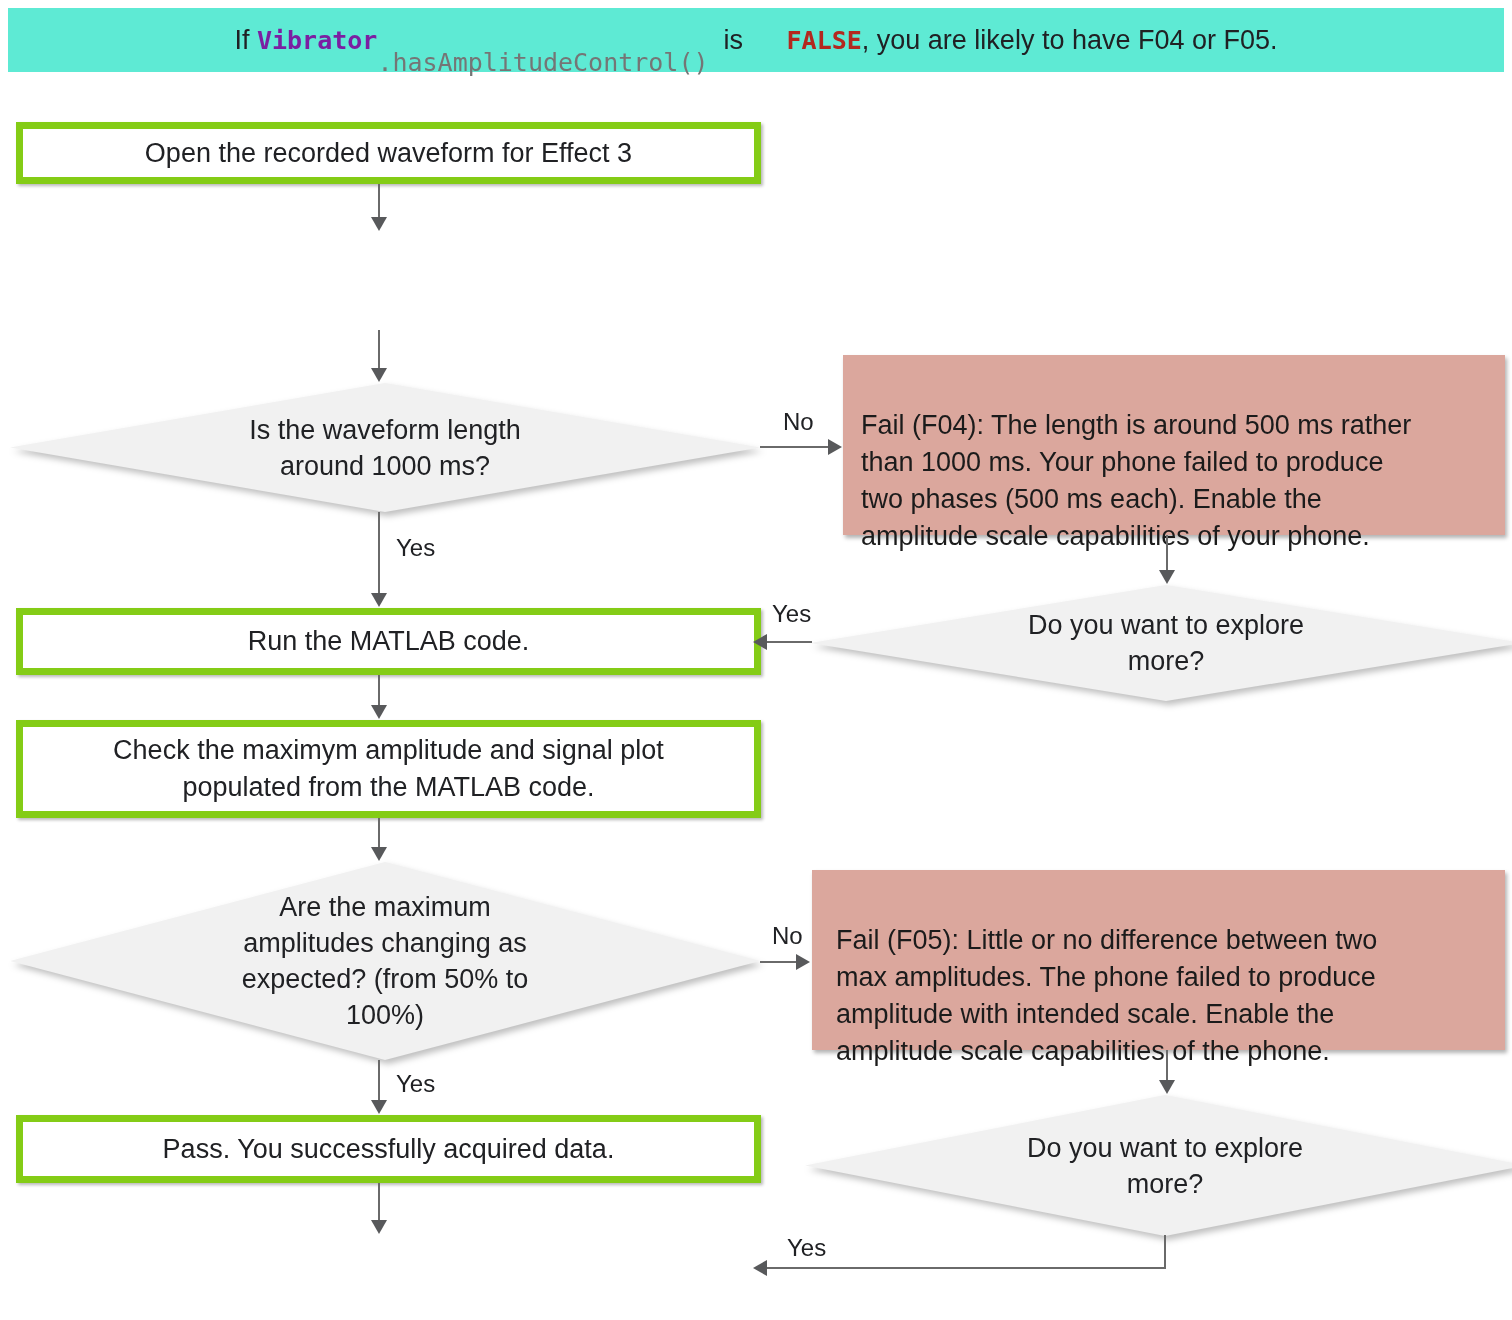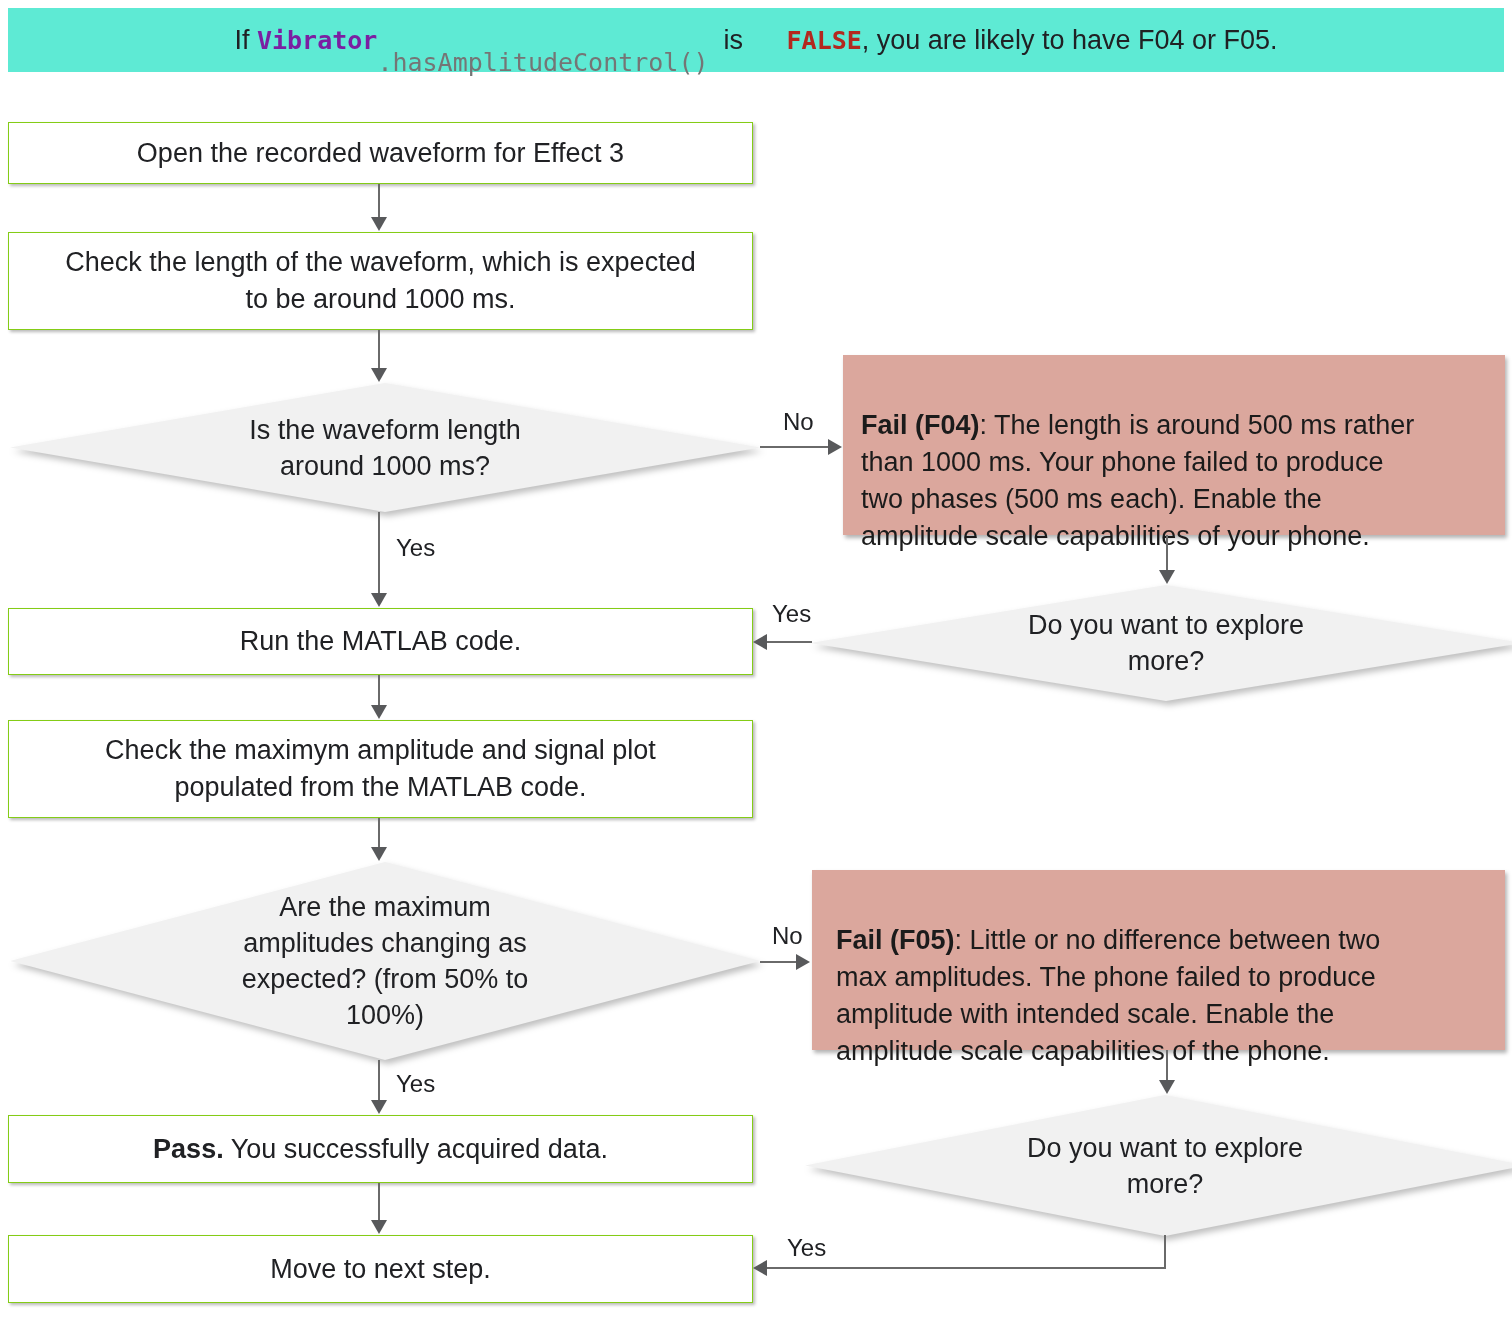--- a/index.html
+++ b/index.html
@@ -4,56 +4,52 @@
 <style>
   html,body{margin:0;padding:0;background:#ffffff;}
   .canvas{position:relative;width:1512px;height:1320px;background:#ffffff;overflow:hidden;
           font-family:"Liberation Sans","DejaVu Sans",sans-serif;color:#202124;}
   .banner{position:absolute;left:8px;top:8px;width:1496px;height:64px;background:#5eead4;
           display:flex;align-items:center;justify-content:center;font-size:27px;white-space:pre-wrap;}
   .mono{font-family:"DejaVu Sans Mono","Liberation Mono",monospace;font-size:25px;}
   .code-purple{color:#7b1fa2;font-weight:bold;}
   .code-gray{color:#757575;margin-top:44px;}
   .code-red{color:#b3281e;font-weight:bold;margin-left:36px;}
-  .box{position:absolute;background:#ffffff;border:1px solid #84cc16;box-shadow:2px 2px 3px rgba(0,0,0,0.28);
+  .box{position:absolute;background:#ffffff;border:7px solid #84cc16;box-shadow:2px 2px 3px rgba(0,0,0,0.28);
        display:flex;align-items:center;justify-content:center;text-align:center;
-       font-size:27px;line-height:37px;box-sizing:border-box;white-space:pre-wrap;}
+       font-size:27px;line-height:37px;box-sizing:border-box;white-space:pre-wrap;margin-left:8px;}
   .fail{position:absolute;background:#dba79d;box-shadow:2px 3px 4px rgba(0,0,0,0.30);
         font-size:27px;line-height:37px;padding:15px 18px;box-sizing:border-box;
         white-space:pre-line;color:#1b1b1b;}
   .diamond-wrap{position:absolute;filter:drop-shadow(3px 4px 3px rgba(0,0,0,0.25));}
   .diamond{width:100%;height:100%;background:#f1f1f1;clip-path:polygon(50% 0,100% 50%,50% 100%,0 50%);
            display:flex;align-items:center;justify-content:center;text-align:center;
            font-size:27px;line-height:36px;}
   .prelines{white-space:pre-line;display:inline-block;}
   .lbl{position:absolute;font-size:24px;color:#202124;}
   .vl{position:absolute;width:2px;background:#6a6a6a;}
   .hl{position:absolute;height:2px;background:#6a6a6a;}
   .ah-down{position:absolute;width:0;height:0;border-left:8px solid transparent;border-right:8px solid transparent;border-top:14px solid #58595b;}
   .ah-left{position:absolute;width:0;height:0;border-top:8px solid transparent;border-bottom:8px solid transparent;border-right:14px solid #58595b;}
   .ah-right{position:absolute;width:0;height:0;border-top:8px solid transparent;border-bottom:8px solid transparent;border-left:14px solid #58595b;}
-  b{font-weight:bold;}
+  b{font-weight:normal;}
 </style>
 </head>
 <body>
 
 <div class="canvas">
 
   <div class="banner">
     <span>If </span><span class="mono code-purple">Vibrator</span><span class="mono code-gray">.hasAmplitudeControl()</span><span>  is </span><span class="mono code-red">FALSE</span><span>, you are likely to have F04 or F05.</span>
   </div>
 
   <div class="box" style="left:8px;top:122px;width:745px;height:62px;">
     <span>Open the recorded waveform for Effect 3</span>
   </div>
 
-  <div class="box" style="left:8px;top:232px;width:745px;height:98px;">
-    <span class="prelines">Check the length of the waveform, which is expected
-to be around 1000 ms.</span>
-  </div>
 
   <div class="diamond-wrap" style="left:10px;top:383px;width:750px;height:129px;">
     <div class="diamond">
         <span class="prelines">Is the waveform length
 around 1000 ms?</span>
       </div>
   </div>
 
   <div class="box" style="left:8px;top:720px;width:745px;height:98px;">
     <span class="prelines">Check the maximym amplitude and signal plot
@@ -70,23 +66,20 @@
 amplitudes changing as
 expected? (from 50% to
 100%)</span>
       </div>
   </div>
 
   <div class="box" style="left:8px;top:1115px;width:745px;height:68px;">
     <span><b>Pass.</b><span> You successfully acquired data.</span></span>
   </div>
 
-  <div class="box" style="left:8px;top:1235px;width:745px;height:68px;">
-    <span>Move to next step.</span>
-  </div>
 
   <div class="fail" style="left:843px;top:355px;width:662px;height:180px;">
     <b>Fail (F04)</b><span>: The length is around 500 ms rather
 than 1000 ms. Your phone failed to produce
 two phases (500 ms each). Enable the
 amplitude scale capabilities of your phone.</span>
   </div>
 
   <div class="diamond-wrap" style="left:810px;top:585px;width:712px;height:116px;">
     <div class="diamond">

